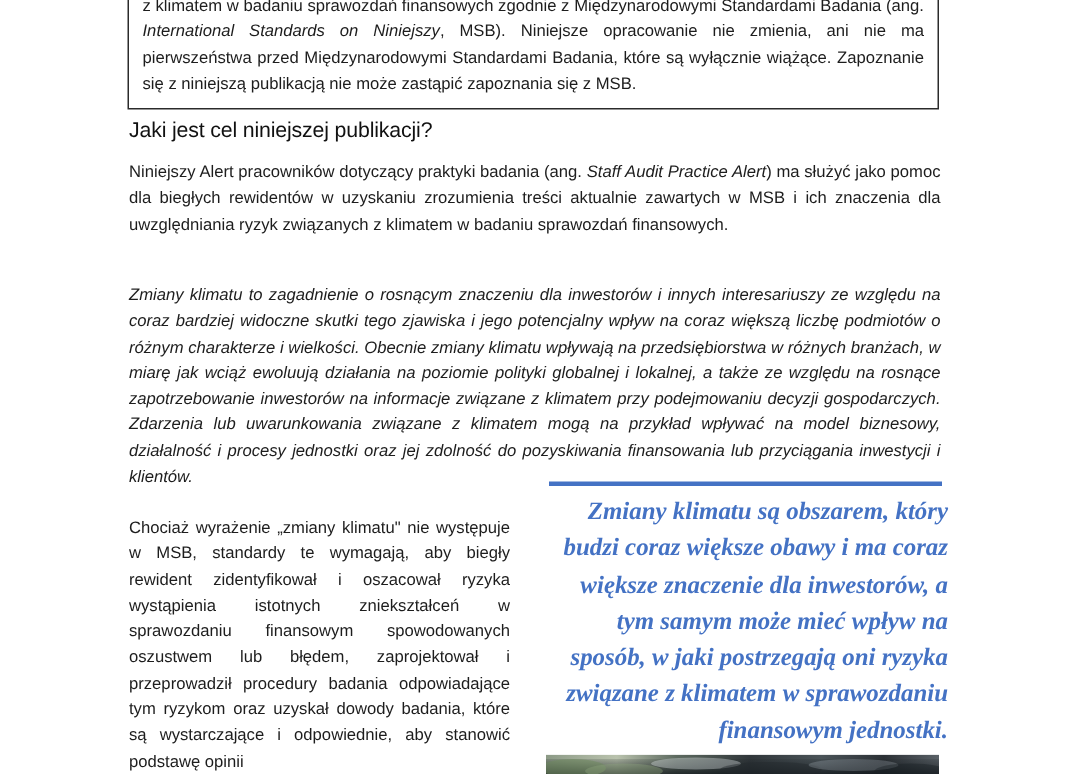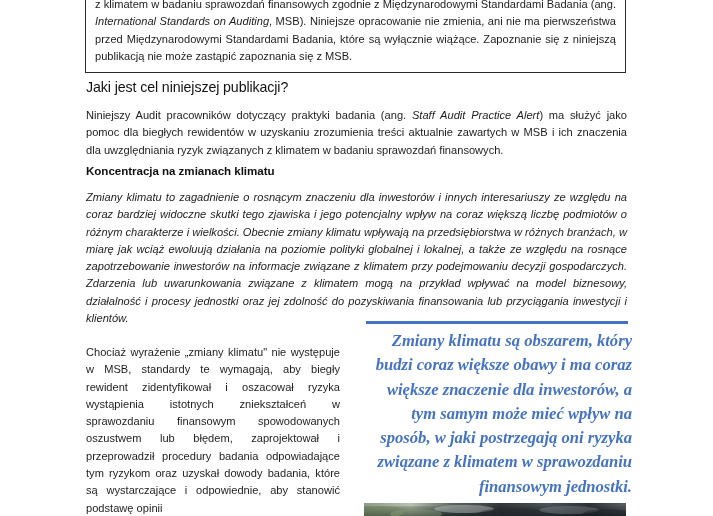--- a/index.html
+++ b/index.html
@@ -130,29 +130,28 @@
   }
   .photo svg { display: block; }
 </style>
 </head>
 <body>
 
 <div id="page">
 
   <div class="disclaimer-box">
     <div class="disclaimer-inner">
-      <p><span>z klimatem w badaniu sprawozdań finansowych zgodnie z Międzynarodowymi Standardami Badania (ang. </span><i>International Standards on Auditing</i><span>, MSB). Niniejsze opracowanie nie zmienia, ani nie ma pierwszeństwa przed Międzynarodowymi Standardami Badania, które są wyłącznie wiążące. Zapoznanie się z niniejszą publikacją nie może zastąpić zapoznania się z MSB.</span></p>
+      <p><span>z klimatem w badaniu sprawozdań finansowych zgodnie z Międzynarodowymi Standardami Badania (ang. </span><i>International Standards on Niniejszy</i><span>, MSB). Niniejsze opracowanie nie zmienia, ani nie ma pierwszeństwa przed Międzynarodowymi Standardami Badania, które są wyłącznie wiążące. Zapoznanie się z niniejszą publikacją nie może zastąpić zapoznania się z MSB.</span></p>
     </div>
   </div>
 
   <div class="h-main">Jaki jest cel niniejszej publikacji?</div>
 
-  <div class="para-full" id="para-purpose"><span>Niniejszy Audit pracowników dotyczący praktyki badania (ang. </span><i>Staff Audit Practice Alert</i><span>) ma służyć jako pomoc dla biegłych rewidentów w uzyskaniu zrozumienia treści aktualnie zawartych w MSB i ich znaczenia dla uwzględniania ryzyk związanych z klimatem w badaniu sprawozdań finansowych.</span></div>
+  <div class="para-full" id="para-purpose"><span>Niniejszy Alert pracowników dotyczący praktyki badania (ang. </span><i>Staff Audit Practice Alert</i><span>) ma służyć jako pomoc dla biegłych rewidentów w uzyskaniu zrozumienia treści aktualnie zawartych w MSB i ich znaczenia dla uwzględniania ryzyk związanych z klimatem w badaniu sprawozdań finansowych.</span></div>
 
-  <div class="h-sub">Koncentracja na zmianach klimatu</div>
 
   <div class="para-full" id="para-intro">Zmiany klimatu to zagadnienie o rosnącym znaczeniu dla inwestorów i innych interesariuszy ze względu na coraz bardziej widoczne skutki tego zjawiska i jego potencjalny wpływ na coraz większą liczbę podmiotów o różnym charakterze i wielkości. Obecnie zmiany klimatu wpływają na przedsiębiorstwa w różnych branżach, w miarę jak wciąż ewoluują działania na poziomie polityki globalnej i lokalnej, a także ze względu na rosnące zapotrzebowanie inwestorów na informacje związane z klimatem przy podejmowaniu decyzji gospodarczych. Zdarzenia lub uwarunkowania związane z klimatem mogą na przykład wpływać na model biznesowy, działalność i procesy jednostki oraz jej zdolność do pozyskiwania finansowania lub przyciągania inwestycji i klientów.</div>
 
   <div class="para-left">Chociaż wyrażenie „zmiany klimatu" nie występuje w MSB, standardy te wymagają, aby biegły rewident zidentyfikował i oszacował ryzyka wystąpienia istotnych zniekształceń w sprawozdaniu finansowym spowodowanych oszustwem lub błędem, zaprojektował i przeprowadził procedury badania odpowiadające tym ryzykom oraz uzyskał dowody badania, które są wystarczające i odpowiednie, aby stanowić podstawę opinii</div>
 
   <div class="quote-rule"></div>
 
   <div class="quote-text">Zmiany klimatu są obszarem, który budzi coraz większe obawy i ma coraz większe znaczenie dla inwestorów, a tym samym może mieć wpływ na sposób, w jaki postrzegają oni ryzyka związane z klimatem w sprawozdaniu finansowym jednostki.</div>
 
   <div class="photo">

